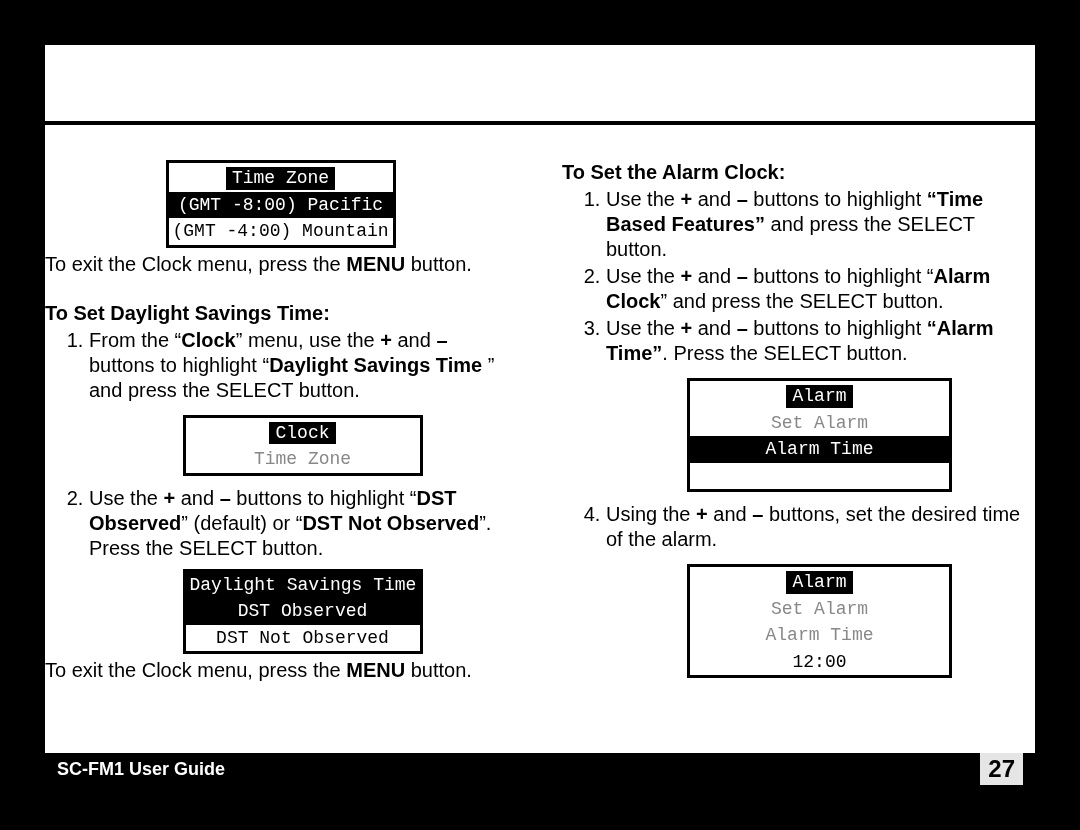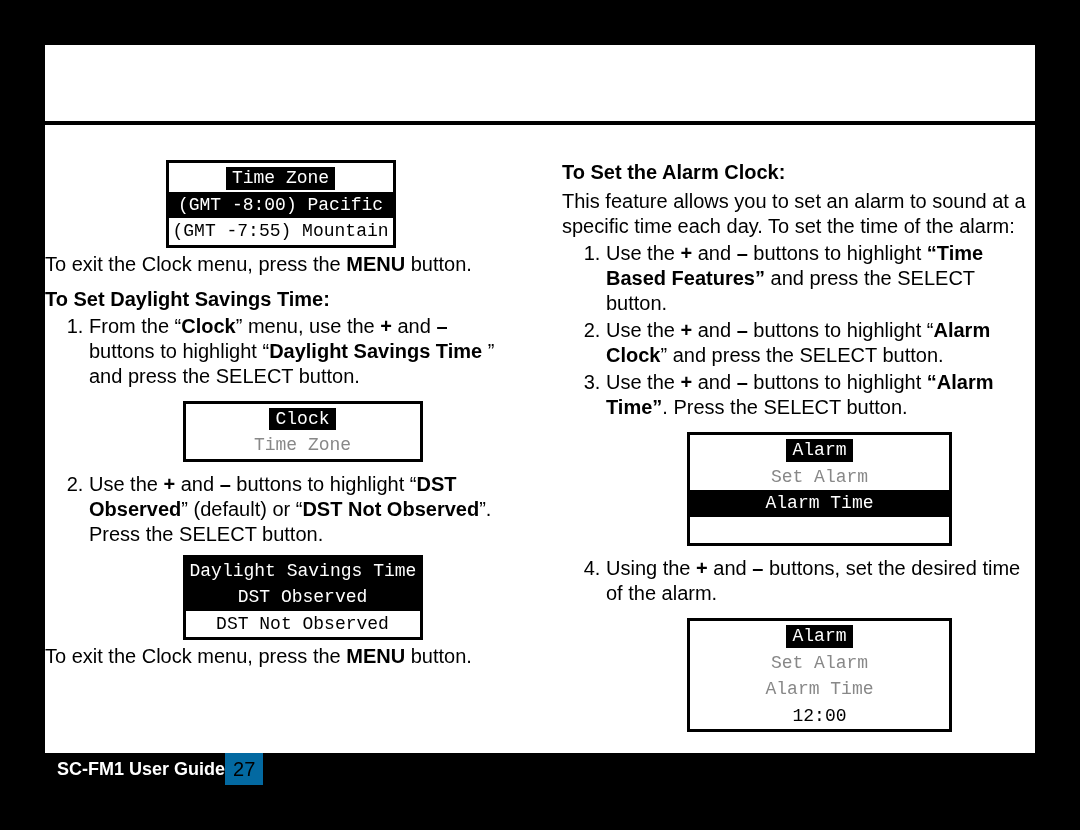--- a/index.html
+++ b/index.html
@@ -75,49 +75,50 @@
       color: #fff;
       font-family: Liberation Mono, monospace;
     }
     .lcd-dim {
       color: #888;
     }
     .lcd-sm { width: 230px; }
     .lcd-wd { width: 240px; }
     .lcd-wdr { width: 265px; }
     .bold { font-weight: bold; }
-    .subhead { font-weight: bold; margin-top: 10px; }
+    .subhead { font-weight: bold; margin-top: 24px; }
     ol {
       list-style-position: outside;
       padding-left: 44px;
       margin-top: 2px;
     }
     ol li {
       padding-left: 0;
       margin-bottom: 2px;
     }
     p { margin: 4px 0 2px 0; }
     .footer {
       position: absolute;
       left: 0;
       bottom: 0;
       width: 990px;
       height: 32px;
       background: #000;
       color: #fff;
       display: flex;
       align-items: center;
+      justify-content: space-between;
       padding: 0 12px;
       font-size: 18px;
     }
     .footer-title { font-weight: bold; }
     .footer-page {
-      font-weight: normal;
-      font-size: 20px;
-      background: #0369a1;
+      font-weight: bold;
+      font-size: 24px;
+      background: #e5e5e5;
       color: #000;
       padding: 1px 8px;
       height: 32px;
       display: flex;
       align-items: center;
     }
     .spacer-8 { height: 8px; }
     .spacer-12 { height: 12px; }
     .center { text-align: center; }
   </style>
@@ -128,21 +129,21 @@
   <div class="rule"></div>
 
   <div class="content">
 
     <div class="col col-left">
 
       <div class="center">
         <div class="lcd lcd-sm">
           <div class="lcd-row"><span class="lcd-title">Time Zone</span></div>
           <div class="lcd-row lcd-inv">(GMT -8:00) Pacific</div>
-          <div class="lcd-row">(GMT -7:55) Mountain</div>
+          <div class="lcd-row">(GMT -4:00) Mountain</div>
         </div>
       </div>
 
       <p>
         <span>To exit the Clock menu, press the </span><span class="bold">MENU</span><span> button.</span>
       </p>
 
       <p class="subhead">To Set Daylight Savings Time:</p>
 
       <ol>
@@ -171,21 +172,20 @@
       </ol>
 
       <p>
         <span>To exit the Clock menu, press the </span><span class="bold">MENU</span><span> button.</span>
       </p>
     </div>
 
     <div class="col col-right">
 
       <p class="subhead" style="margin-top:0;">To Set the Alarm Clock:</p>
-      <p>This feature allows you to set an alarm to sound at a specific time each day. To set the time of the alarm:</p>
 
       <ol>
         <li>
           <span>Use the  </span><span class="bold">+ </span><span>and </span><span class="bold">–</span><span> buttons to highlight </span><span class="bold">“Time Based Features”</span><span> and press the SELECT button.</span>
         </li>
         <li>
           <span>Use the </span><span class="bold">+ </span><span>and </span><span class="bold">–</span><span> buttons to highlight “</span><span class="bold">Alarm Clock</span><span>” and press the SELECT button.</span>
         </li>
         <li>
           <span>Use the </span><span class="bold">+ </span><span>and </span><span class="bold">–</span><span> buttons to highlight </span><span class="bold">“Alarm Time”</span><span>. Press the SELECT button.</span>

